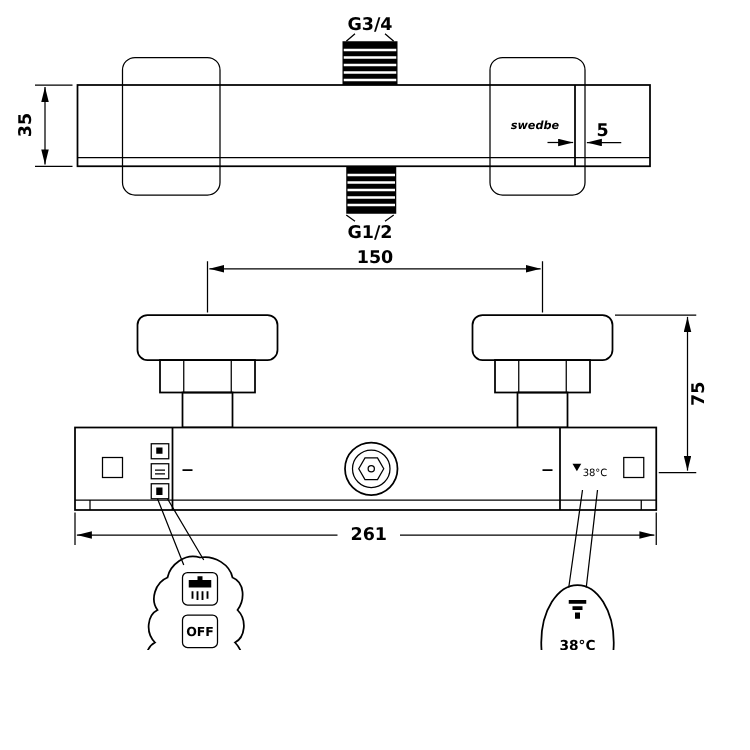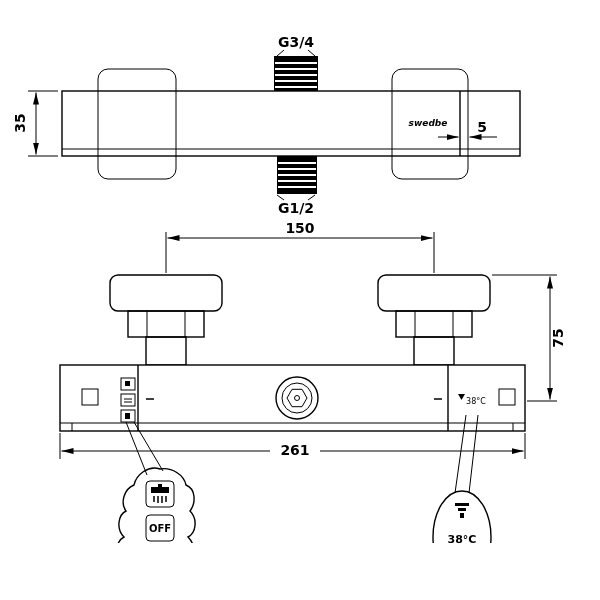--- a/index.html
+++ b/index.html
@@ -1,16 +1,16 @@
 <!DOCTYPE html>
 <html><head>
 <meta charset="utf-8">
 <style>
   html,body{margin:0;padding:0;background:#ffffff;}
-  .page{width:600px;height:520px;background:#ffffff;position:relative;overflow:hidden;margin-top:23px;}
+  .page{width:600px;height:520px;background:#ffffff;position:relative;overflow:hidden;}
   svg{display:block;}
   .ln{stroke:#000;stroke-width:1.4;fill:none;}
   .thin{stroke:#000;stroke-width:1;fill:none;}
   .dimln{stroke:#000;stroke-width:1;fill:none;}
   .blk{fill:#000;stroke:none;}
   .wht{fill:#fff;stroke:#000;stroke-width:1.4;}
   text{font-family:"DejaVu Sans","Liberation Sans",sans-serif;fill:#000;}
   .dim{font-size:14px;font-weight:bold;text-anchor:middle;}
   .lbl{font-size:14px;font-weight:bold;text-anchor:middle;}
   .brand{font-size:9px;font-weight:bold;font-style:italic;text-anchor:middle;}

